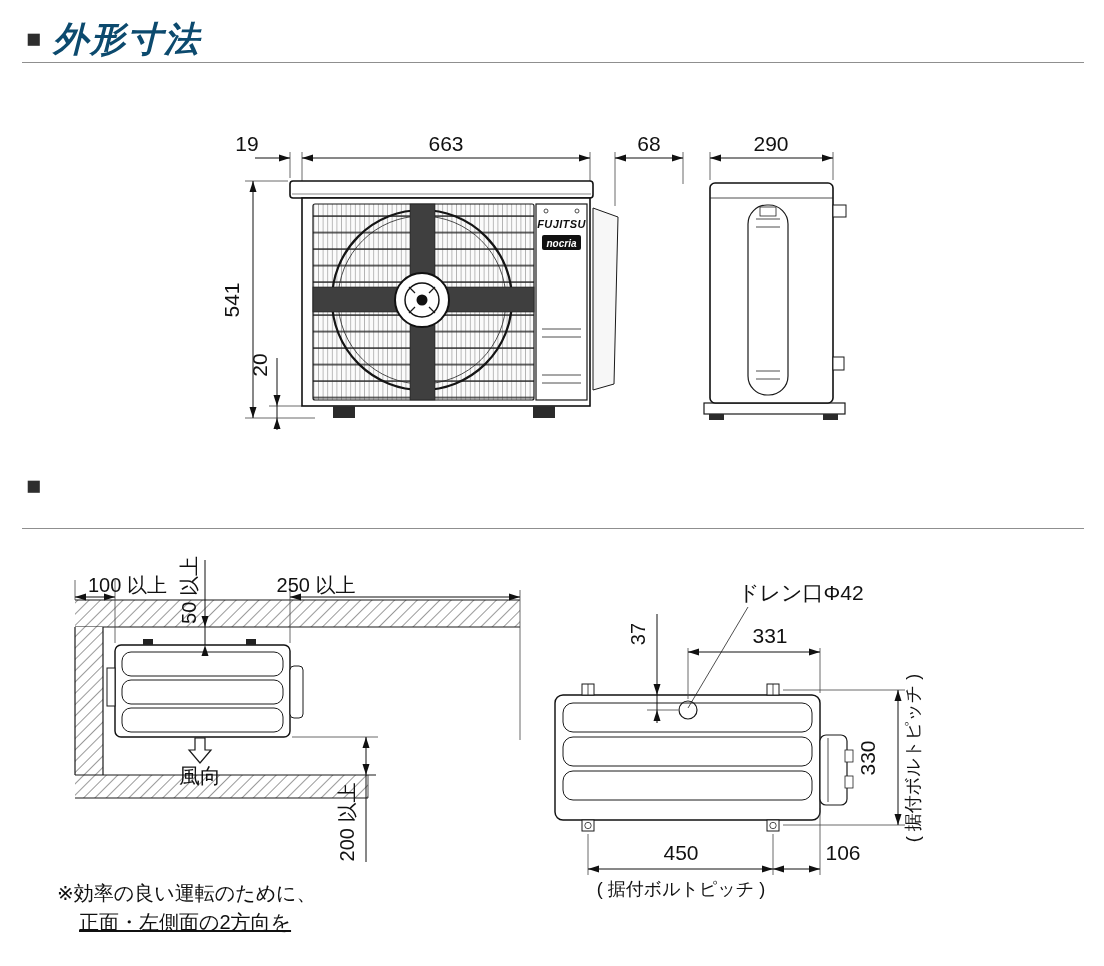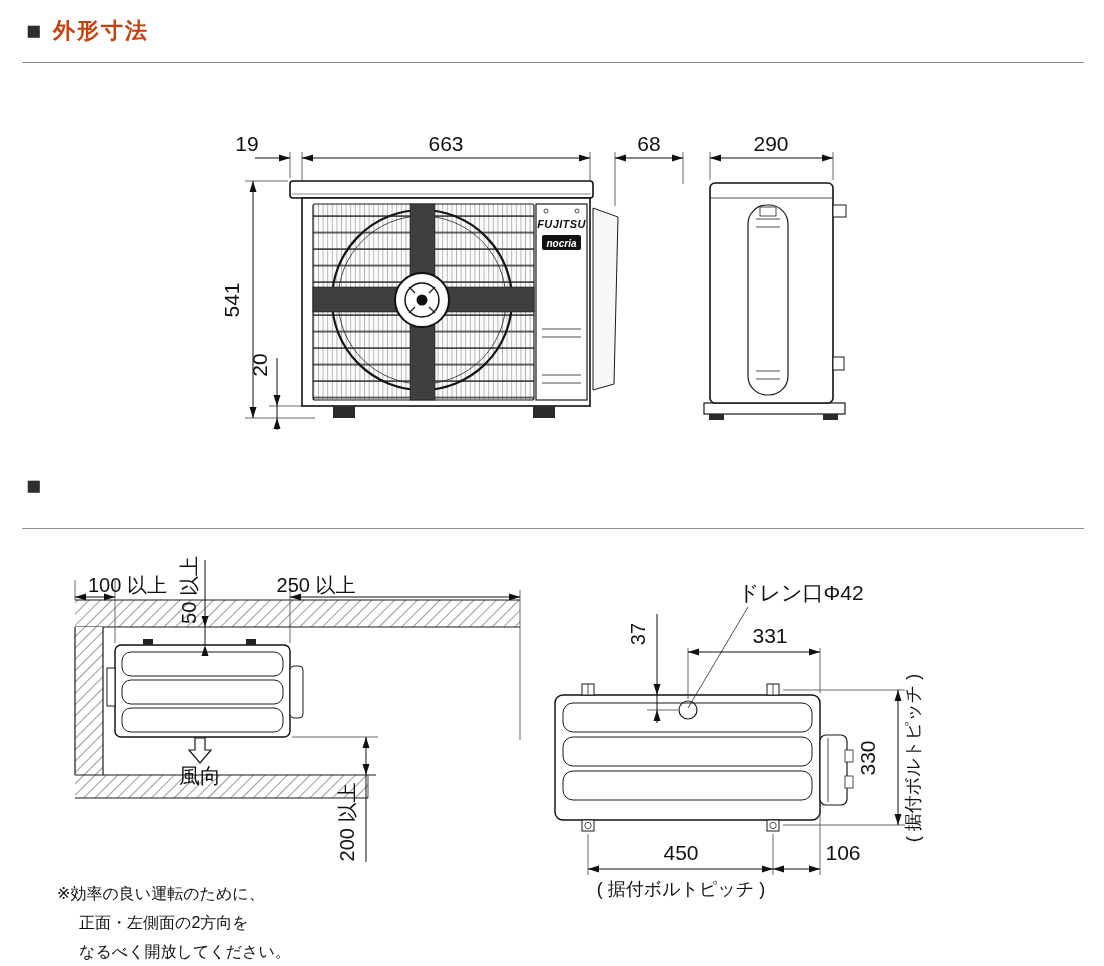--- a/index.html
+++ b/index.html
@@ -1,24 +1,24 @@
 <!DOCTYPE html>
 <html><head>
 <meta charset="utf-8">
 <style>
   html,body{margin:0;padding:0;background:#fff;}
   body{width:1104px;height:966px;position:relative;overflow:hidden;
        font-family:"Liberation Sans","DejaVu Sans",sans-serif;color:#111;}
   .abs{position:absolute;}
   .sec-header{position:absolute;left:26px;display:flex;align-items:center;gap:12px;}
   .sec-marker{font-size:25px;line-height:1;color:#2e2e2e;transform:translateY(-1px);}
-  .sec-title{font-size:22px;font-weight:600;letter-spacing:2px;color:#c2410c;}
+  .sec-title{font-size:35px;font-weight:600;letter-spacing:2px;color:#0c4a6e;font-style:italic;}
   .rule{position:absolute;left:22px;width:1062px;border-top:1.4px solid #8f8f8f;height:0;}
-  .note{position:absolute;left:57px;top:879px;font-size:16px;line-height:29px;color:#101010;}
-  .note .ind{padding-left:22px;}
+  .note{position:absolute;left:57px;top:879px;font-size:20px;line-height:29px;color:#101010;}
+  .note .ind{padding-left:22px;text-decoration:underline;}
   
   .k06{stroke:#3a3a3a;stroke-width:.6;}
   .k08{stroke:#222;stroke-width:.8;}
   .k1{stroke:#1a1a1a;stroke-width:1;}
   .k12{stroke:#1a1a1a;stroke-width:1.2;}
   .k14{stroke:#111;stroke-width:1.45;}
   .k16{stroke:#111;stroke-width:1.6;}
   .dim{stroke:#111;stroke-width:1;}
   .ext{stroke:#444;stroke-width:.8;}
   .ah{fill:#111;stroke:none;}
@@ -258,14 +258,13 @@
   <text class="t21" x="340" y="210" text-anchor="middle" transform="rotate(-90 340 210)">330</text>
   <text class="t18" x="384" y="210" text-anchor="middle" transform="rotate(-90 384 210)">( 据付ボルトピッチ )</text>
   <text class="t21" x="146" y="312" text-anchor="middle">450</text>
   <text class="t21" x="308" y="312" text-anchor="middle">106</text>
   <text class="t18" x="146" y="347" text-anchor="middle">( 据付ボルトピッチ )</text>
 </svg>
 
 <div class="note">
   <div>※効率の良い運転のために、</div>
   <div class="ind">正面・左側面の2方向を</div>
-  <div class="ind">なるべく開放してください。</div>
 </div>
 
 </body></html>

